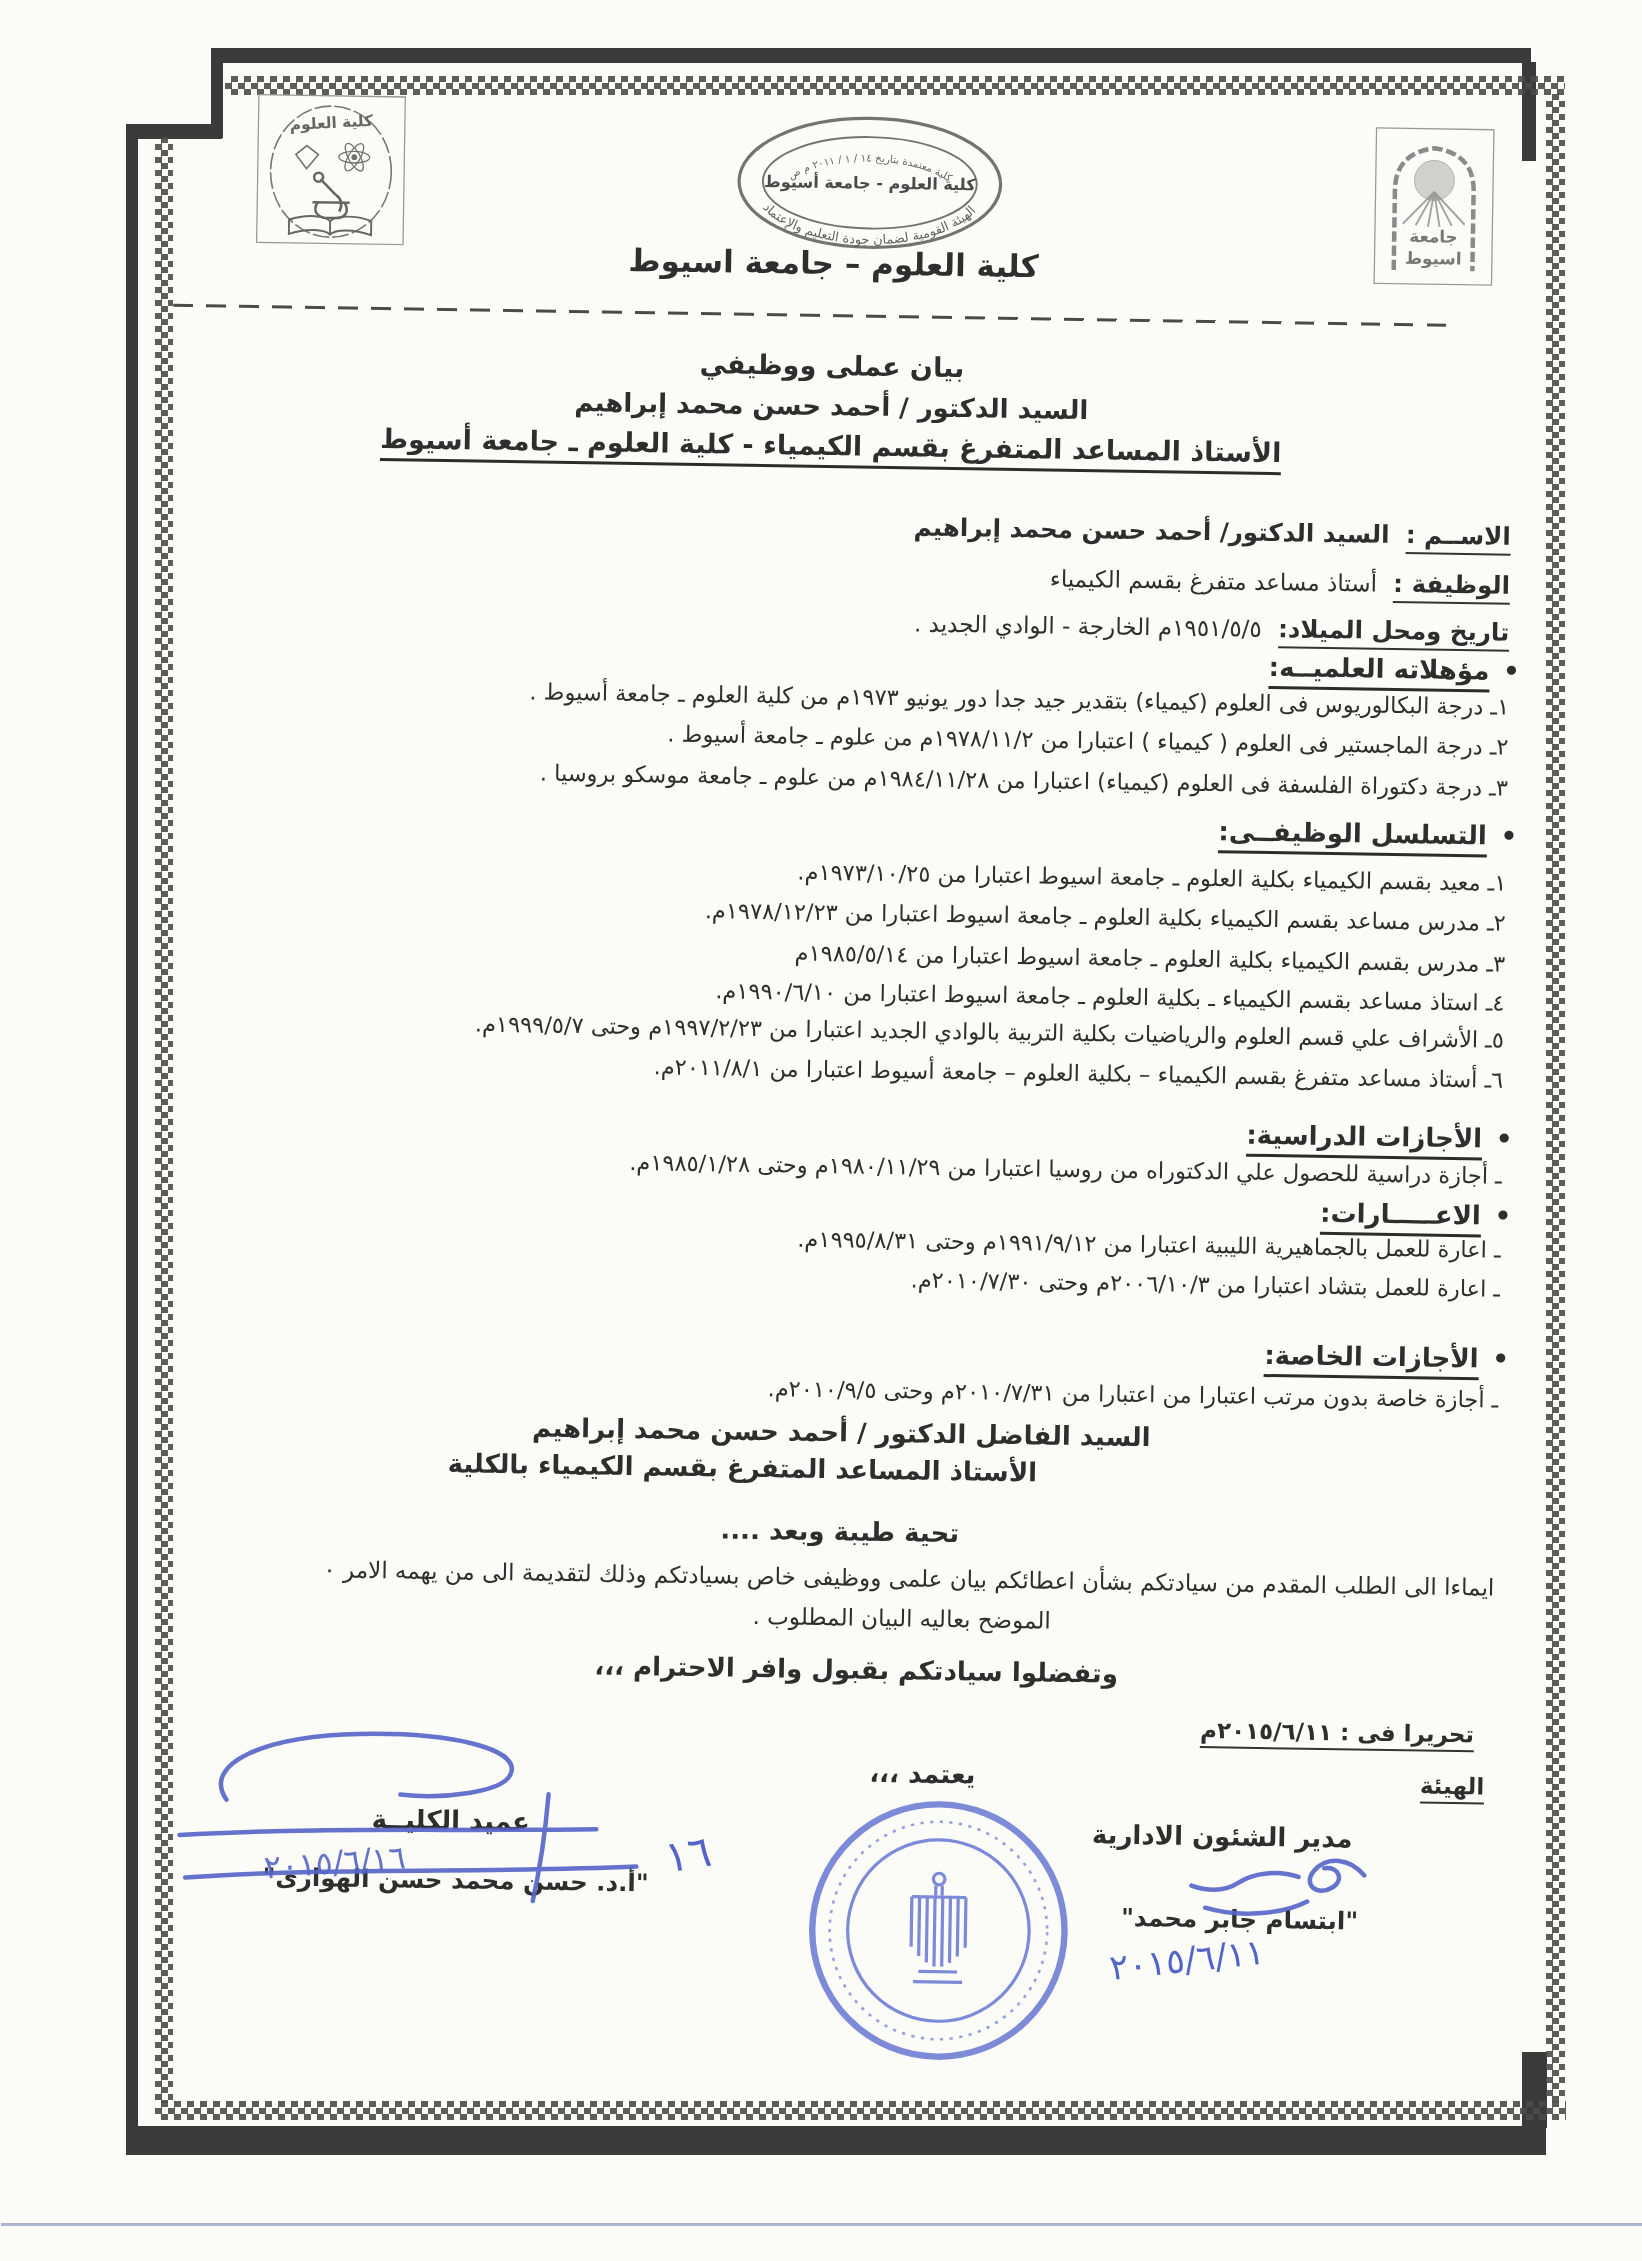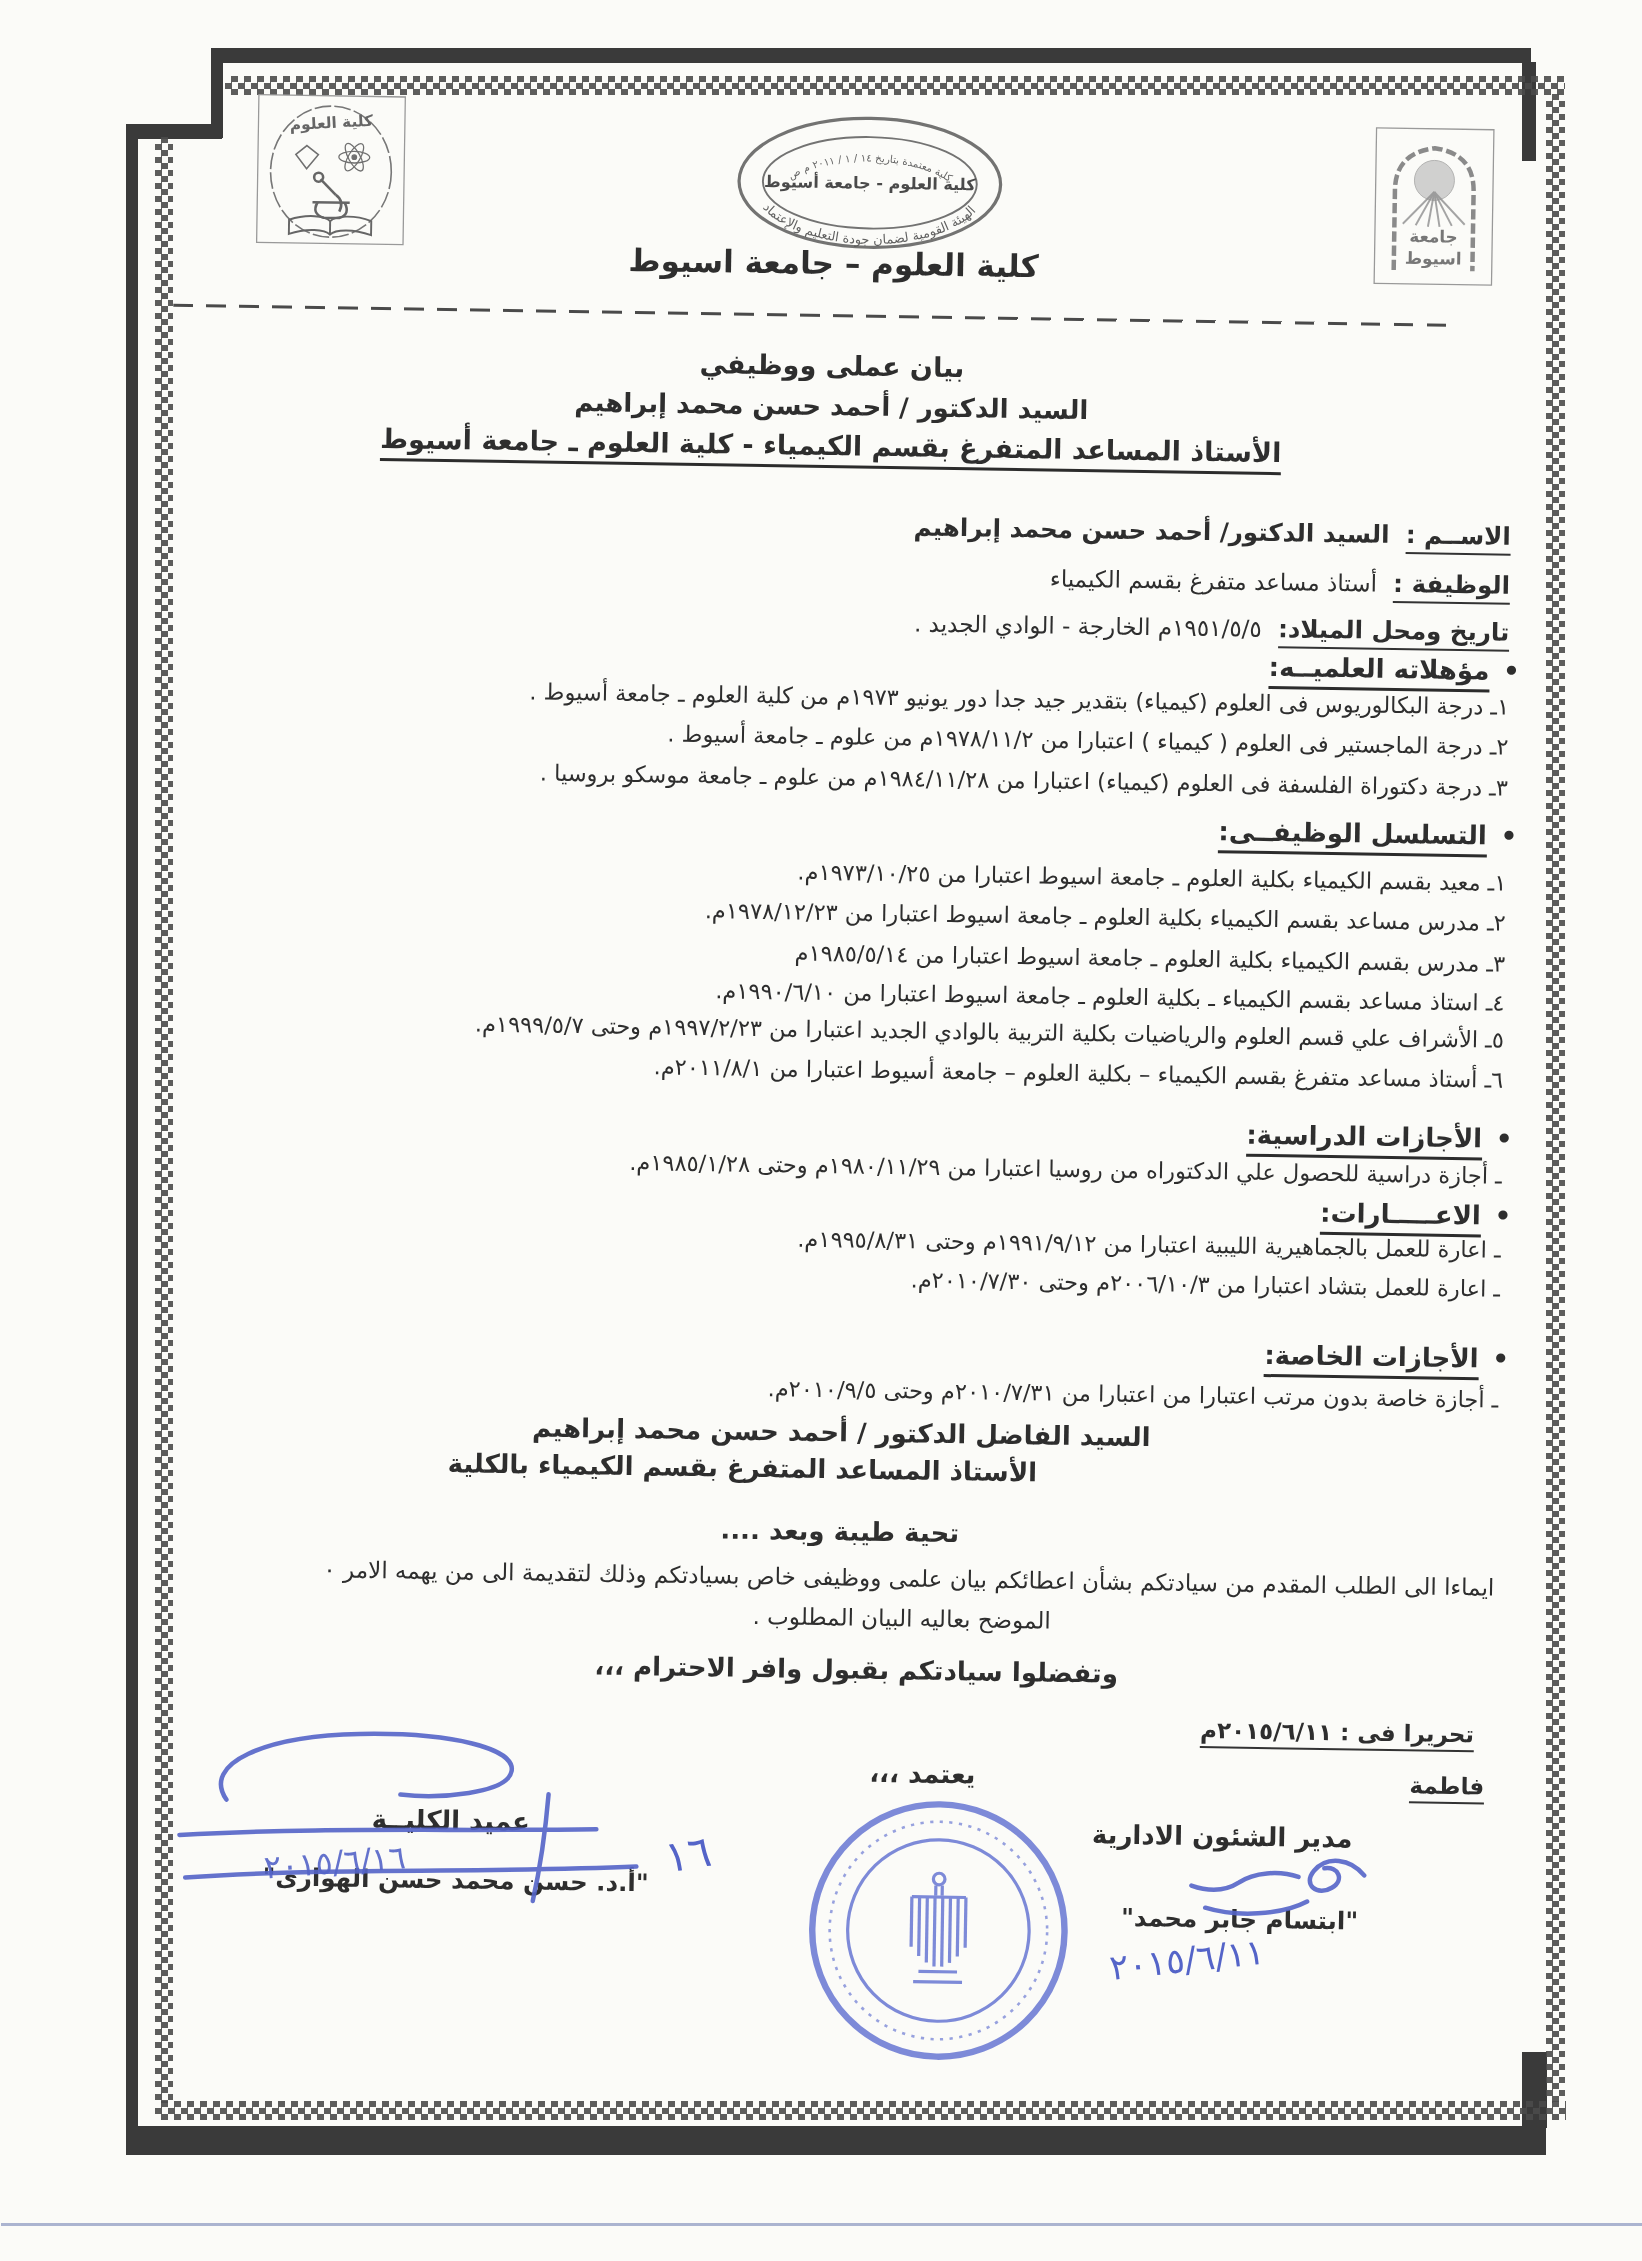--- a/index.html
+++ b/index.html
@@ -183,21 +183,21 @@
   <div class="line b" style="top:1453px;right:599px;font-size:26px;">الأستاذ المساعد المتفرغ بقسم الكيمياء بالكلية</div>
   <div class="line b" style="top:1515px;right:676px;font-size:26px;">تحية طيبة وبعد ....</div>
   <div class="line" style="top:1563px;right:140px;font-size:23px;">ايماءا الى الطلب المقدم من سيادتكم بشأن اعطائكم بيان علمى ووظيفى خاص بسيادتكم وذلك لتقديمة الى من يهمه الامر ٠</div>
   <div class="line" style="top:1603px;right:583px;font-size:23px;">الموضح بعاليه البيان المطلوب .</div>
   <div class="line b" style="top:1653px;right:515px;font-size:26px;">وتفضلوا سيادتكم بقبول وافر الاحترام ،،،</div>
 
   <div class="line" style="top:1710px;right:158px;">
     <span class="b u" style="font-size:23px;">تحريرا فى : ٢٠١٥/٦/١١م</span>
   </div>
   <div class="line" style="top:1762px;right:147px;">
-    <span class="b u" style="font-size:23px;">فاطمة</span>
+    <span class="b u" style="font-size:23px;">الهيئة</span>
   </div>
   <div class="line b" style="top:1756px;left:881px;right:auto;font-size:26px;">يعتمد ،،،</div>
 
   <div class="line b" style="top:1814px;right:278px;font-size:26px;">مدير الشئون الادارية</div>
   <div class="line b" style="top:1898px;right:271px;font-size:24.5px;">"ابتسام جابر محمد"</div>
   <div class="line hand" style="top:1933px;left:1124px;right:auto;font-size:35px;transform:rotate(-7deg);">٢٠١٥/٦/١١</div>
 
   <div class="line b" style="top:1810px;left:384px;right:auto;font-size:26px;">عميد الكليــة</div>
   <div class="line b" style="top:1871px;left:276px;right:auto;font-size:24.5px;">"أ.د. حسن محمد حسن الهوارى"</div>
   <div class="line hand" style="top:1830px;left:678px;right:auto;font-size:43px;transform:rotate(-10deg);">١٦</div>

